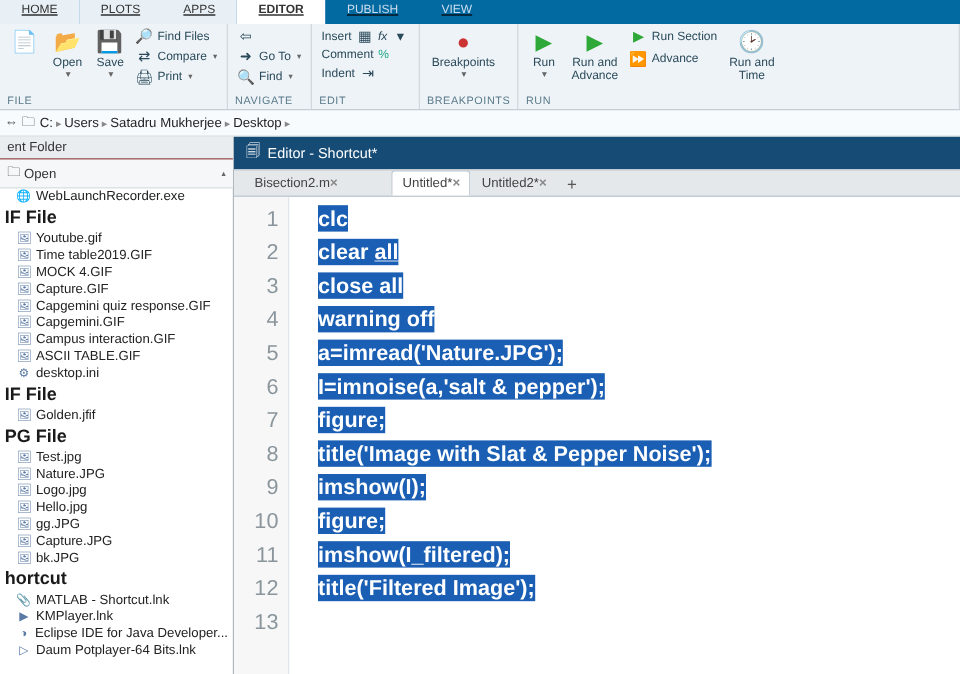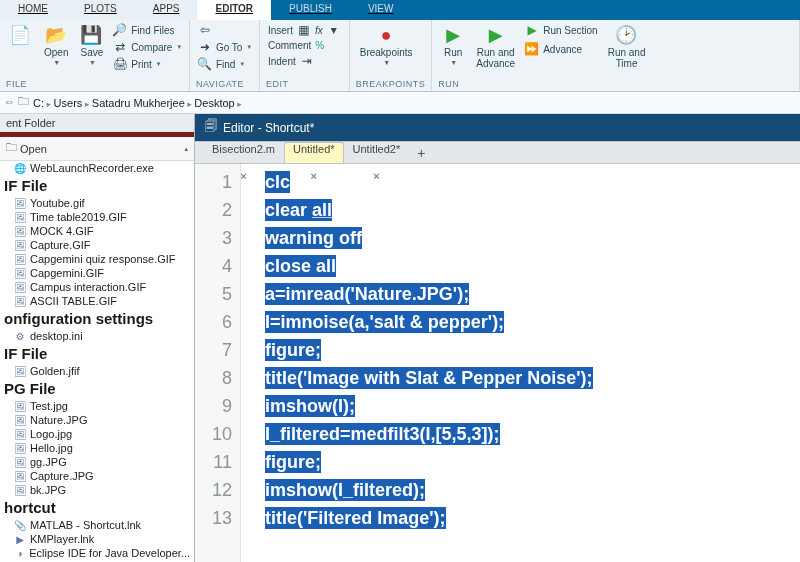--- a/index.html
+++ b/index.html
@@ -26,33 +26,33 @@
 
 .bcrumb { display: flex; align-items: center; height: 22px; background: #f7fbfd; border-bottom: 1px solid #cfd8de; font-size: 11px; color: #333; padding: 0 4px; gap: 4px; }
 .bcrumb .part { color: #222; }
 .bcrumb .sep { color: #888; font-size: 9px; }
 
 
 .split { display: flex; height: 450px; }
 
 
 .leftpanel { width: 195px; background: #fff; border-right: 1px solid #b0b8bf; display: flex; flex-direction: column; font-size: 11px; }
-.lp-head { background: #e9edf0; border-bottom: 5px solid #7f1d1d; padding: 3px 6px; font-size: 11px; color: #333; }
+.lp-head { background: #e9edf0; border-bottom: 1px solid #7f1d1d; padding: 3px 6px; font-size: 11px; color: #333; }
 .lp-colhead { background: #f5f7f9; border-bottom: 1px solid #d9dee2; padding: 2px 6px; font-size: 11px; color: #333; display:flex; align-items:center; gap:3px;}
 .lp-list { overflow: hidden; flex: 1; }
 .lp-cat { font-weight: 600; padding: 2px 4px; color: #1a1a1a; font-size: 15px; }
 .lp-item { padding: 1px 4px 1px 14px; display: flex; align-items: center; gap: 4px; color: #222; white-space: nowrap; overflow: hidden; text-overflow: ellipsis; }
 .lp-item .fi { width: 12px; text-align: center; font-size: 10px; color: #5a7aa5; }
 
 
 .editorarea { flex: 1; display: flex; flex-direction: column; background: #fff; }
 .ed-title { background: #154b75; color: #fff; font-size: 12px; padding: 3px 10px; display:flex; align-items:center; gap:6px; }
 .ed-tabs { display: flex; background: #e4e8eb; border-top: 1px solid #b8c4cc; border-bottom: 1px solid #b8c4cc; height: 23px; align-items: stretch; padding-left: 8px; gap:0; }
-.etab { display: flex; align-items: center; padding: 0 8px; font-size: 11px; color: #444; border: 1px solid transparent; border-bottom: none; cursor: default; gap:15px;flex-direction:column; }
-.etab.active { background: #fef9c3; border-color: #b8c4cc; border-top-left-radius:3px; border-top-right-radius:3px; }
+.etab { display: flex; align-items: center; padding: 0 8px; font-size: 11px; color: #444; border: 1px solid transparent; border-bottom: none; cursor: default; gap:0; }
+.etab.active { background: #ffffff; border-color: #b8c4cc; border-top-left-radius:3px; border-top-right-radius:3px;margin-left:36px; }
 .etab .x { color: #888; font-size: 11px; font-weight: bold; }
 .addtab { padding: 0 8px; font-size: 14px; color: #555; align-self:center; }
 
 .codebox { display: flex; flex: 1; overflow: hidden; font-family: "Consolas","Courier New",monospace; font-size: 18px; }
 .gutter { width: 46px; background: #f7f7f7; border-right: 1px solid #e2e6ea; text-align: right; padding: 4px 8px 0 0; color: #8a959c; line-height: 28px; }
 .codelines { flex: 1; padding: 4px 0 0 24px; line-height: 28px; font-weight: bold; }
 .codelines .ln { white-space: pre; }
 .sel { background: #1a5fb4; color: #fff; padding: 1px 0; }
 .under { text-decoration: underline; text-decoration-color: rgba(255,255,255,0.7); }
 
@@ -237,21 +237,20 @@
           <span>Capgemini.GIF</span>
         </div>
         <div class="lp-item">
           <span class="fi">🖼</span>
           <span>Campus interaction.GIF</span>
         </div>
         <div class="lp-item">
           <span class="fi">🖼</span>
           <span>ASCII TABLE.GIF</span>
         </div>
-        <div class="lp-cat">onfiguration settings</div>
         <div class="lp-item">
           <span class="fi">⚙</span>
           <span>desktop.ini</span>
         </div>
         <div class="lp-cat">IF File</div>
         <div class="lp-item">
           <span class="fi">🖼</span>
           <span>Golden.jfif</span>
         </div>
         <div class="lp-cat">PG File</div>
@@ -335,27 +334,26 @@
           <div>8</div>
           <div>9</div>
           <div>10</div>
           <div>11</div>
           <div>12</div>
           <div>13</div>
         </div>
       <div class="codelines" id="clines">
           <div class="ln"><span class="sel">clc</span></div>
           <div class="ln"><span class="sel">clear <span class="under">all</span></span></div>
+          <div class="ln"><span class="sel">close all</span></div>
           <div class="ln"><span class="sel">warning off</span></div>
-          <div class="ln"><span class="sel">close all</span></div>
           <div class="ln"><span class="sel">a=imread('Nature.JPG');</span></div>
           <div class="ln"><span class="sel">I=imnoise(a,'salt &amp; pepper');</span></div>
           <div class="ln"><span class="sel">figure;</span></div>
           <div class="ln"><span class="sel">title('Image with Slat &amp; Pepper Noise');</span></div>
           <div class="ln"><span class="sel">imshow(I);</span></div>
-          <div class="ln"><span class="sel">I_filtered=medfilt3(I,[5,5,3]);</span></div>
           <div class="ln"><span class="sel">figure;</span></div>
           <div class="ln"><span class="sel">imshow(I_filtered);</span></div>
           <div class="ln"><span class="sel">title('Filtered Image');</span></div>
         </div>
     </div>
   </div>
 </div>
 
 </body></html>

